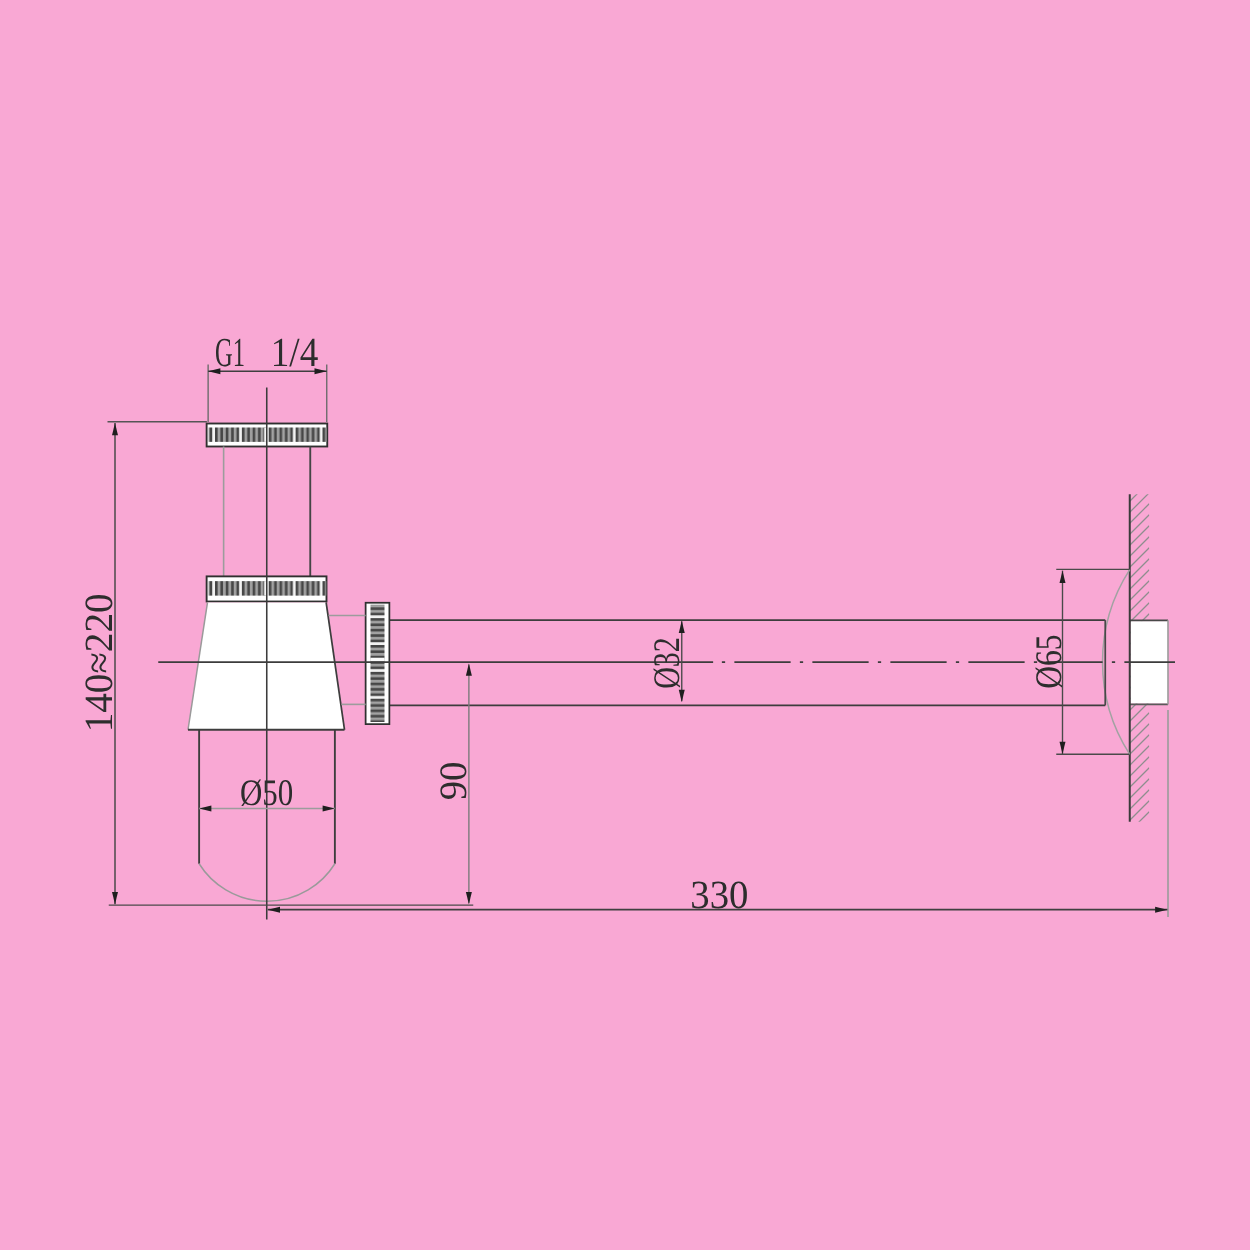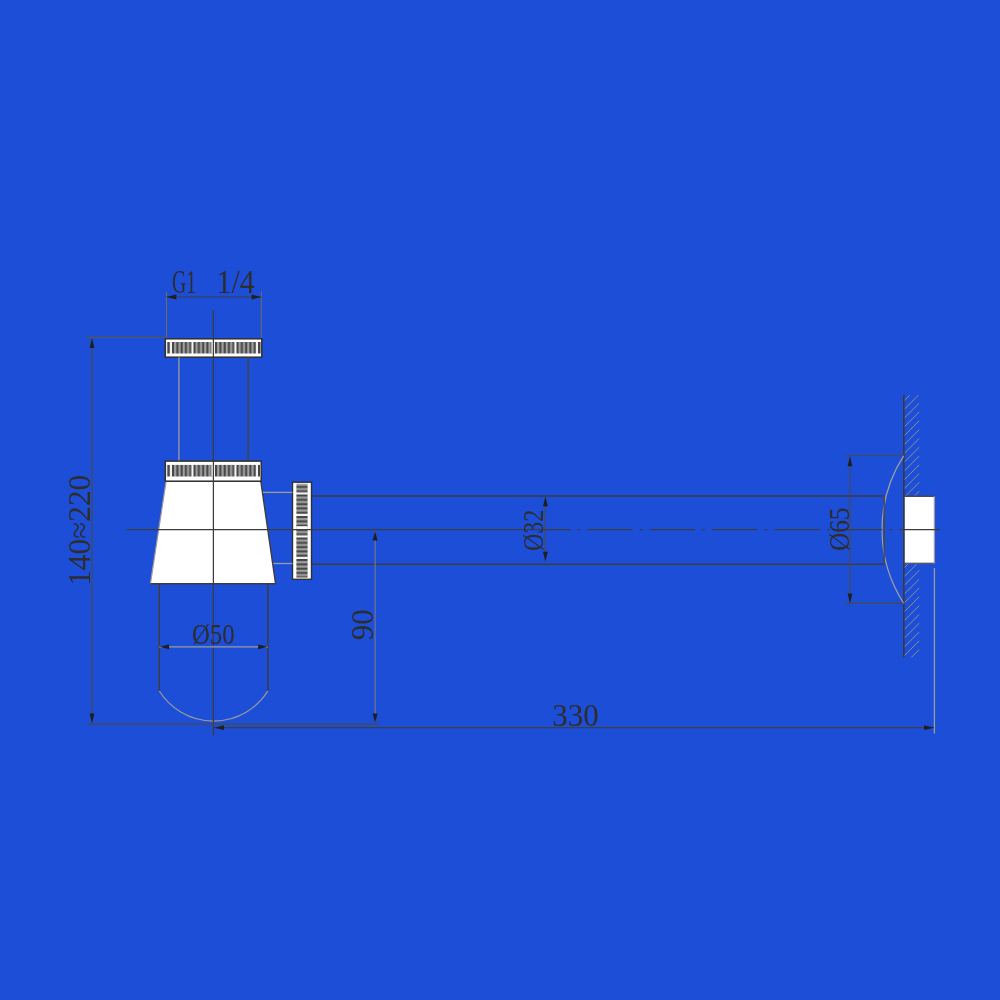--- a/index.html
+++ b/index.html
@@ -1,16 +1,16 @@
 <!DOCTYPE html>
 <html><head>
 <meta charset="utf-8">
 <style>
   html,body{margin:0;padding:0;background:#ffffff;}
-  .wrap{width:1000px;height:1000px;position:relative;background:#1d4ed8;}
+  .wrap{width:1000px;height:1000px;position:relative;background:#f9a8d4;}
   text{font-family:"Liberation Serif",serif;fill:#2d2d2d;}
 </style>
 </head>
 <body>
 
 <div class="wrap">
 <svg width="1000" height="1000" viewBox="0 0 1000 1000">
 <defs>
   <pattern id="kv" width="21.5" height="20" patternUnits="userSpaceOnUse">
     <rect x="0" y="0" width="21.5" height="20" fill="#a2a2a2"></rect>

